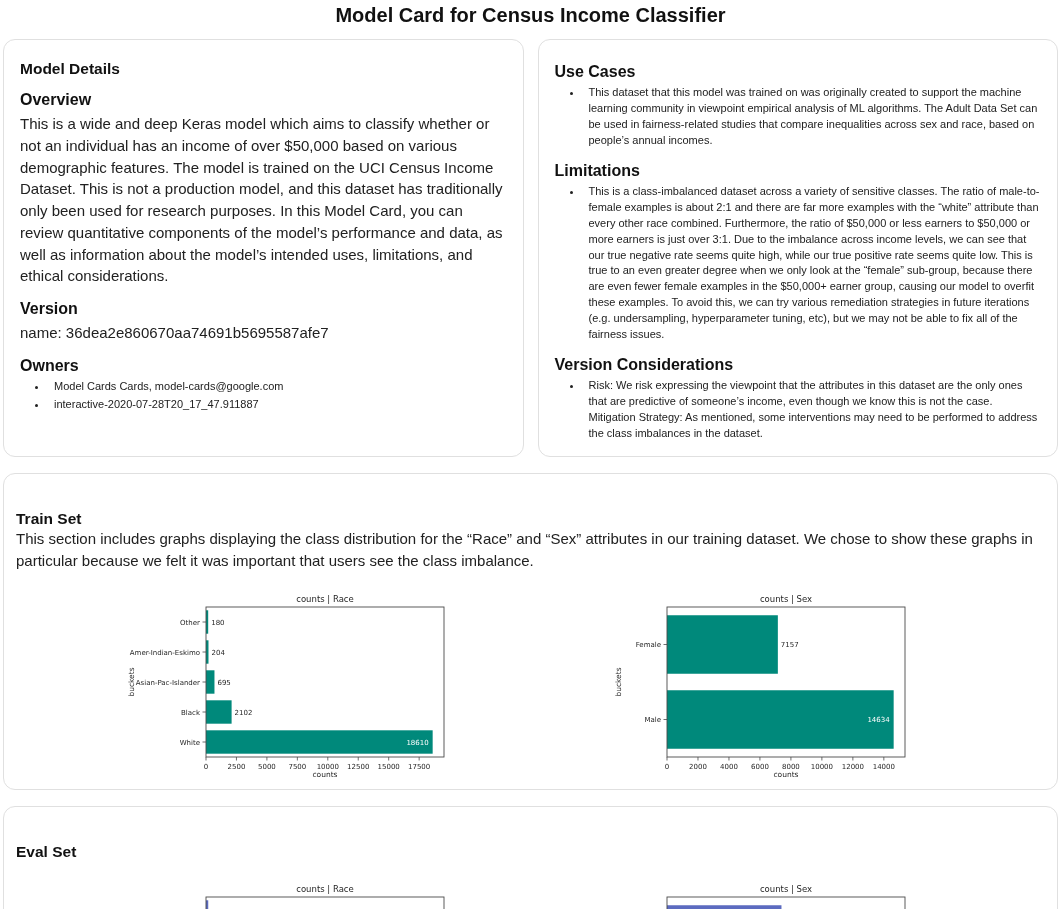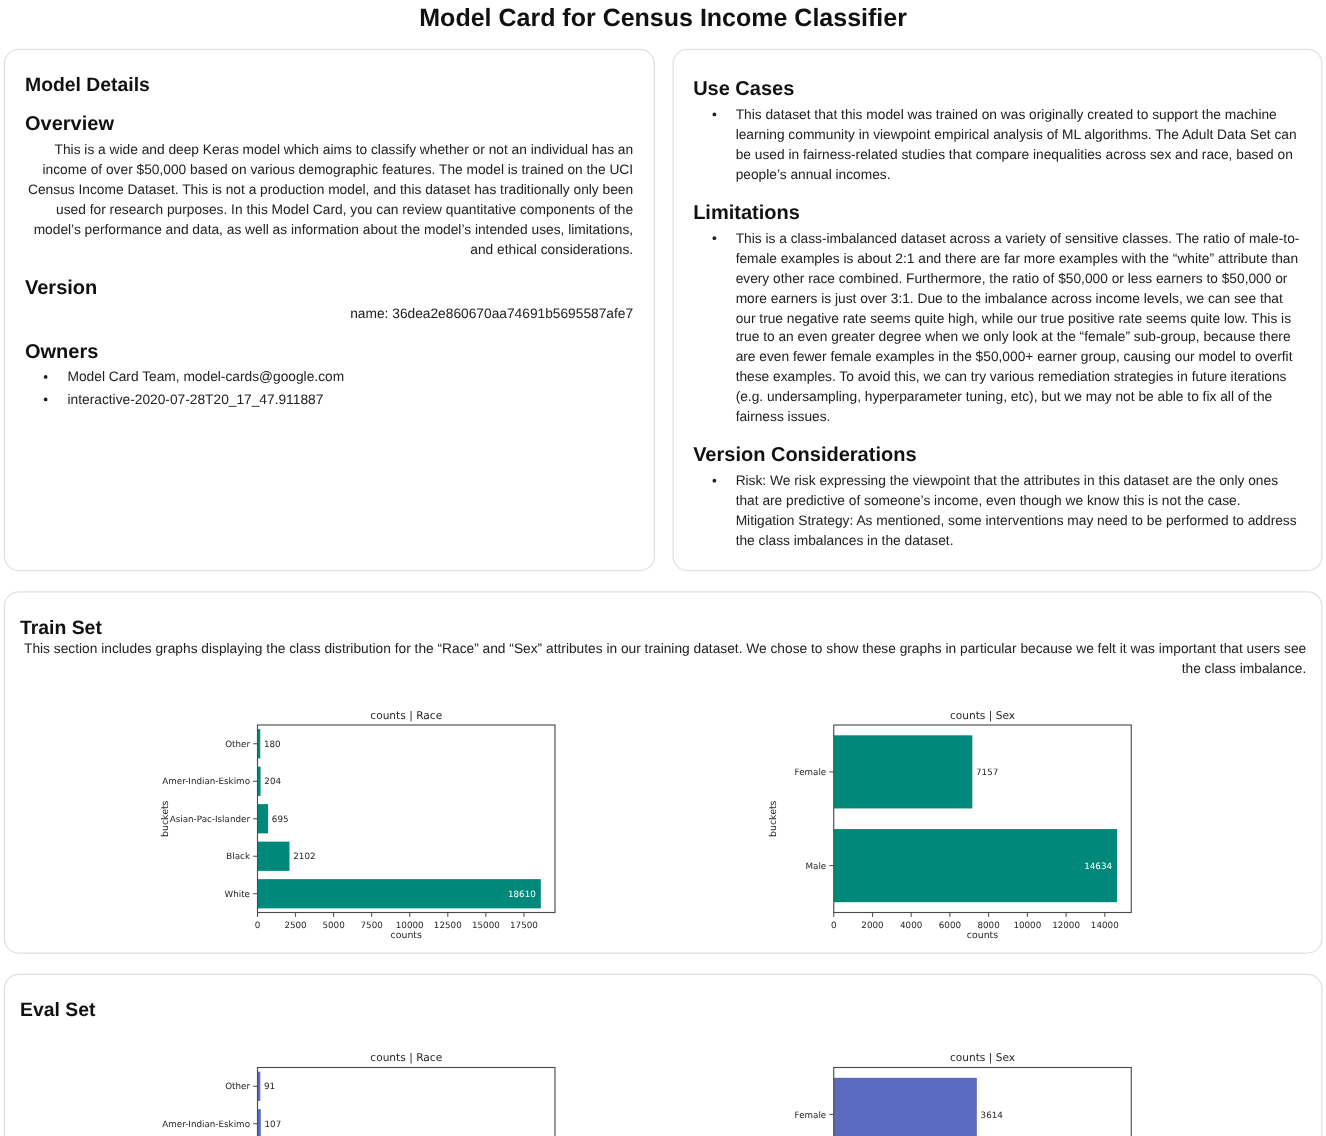--- a/index.html
+++ b/index.html
@@ -26,41 +26,40 @@
     background: #fff;
     border: 1px solid #e0e0e0;
     border-radius: 12px;
   }
   .half-card {
     flex: 1;
     padding: 10px 16px 14px 16px;
   }
   .section-card {
     margin: 16px 3px 0 3px;
-    padding: 10px 12px 8px 12px;
+    padding: 26px 12px 8px 12px;
   }
   .section-card:last-child { margin-bottom: 4px; }
   h2.card-heading {
     font-size: 15.5px;
     font-weight: bold;
     margin: 10px 0 0 0;
     color: #111;
   }
   h3.sub-heading {
     font-size: 16px;
     font-weight: bold;
     margin: 13px 0 4px 0;
     color: #111;
   }
   p.body-text {
-    font-size: 11px;
+    font-size: 15px;
     line-height: 1.45;
     margin: 0;
     color: #212121;
-    text-align: right;
   }
   ul.bullet-list {
     margin: 2px 0 0 0;
     padding-left: 28px;
     list-style-type: disc;
   }
   ul.bullet-list li {
     font-size: 11px;
     line-height: 1.45;
     padding-left: 6px;
@@ -91,21 +90,21 @@
     <h2 class="card-heading">Model Details</h2>
 
     <h3 class="sub-heading">Overview</h3>
     <p class="body-text">This is a wide and deep Keras model which aims to classify whether or not an individual has an income of over $50,000 based on various demographic features. The model is trained on the UCI Census Income Dataset. This is not a production model, and this dataset has traditionally only been used for research purposes. In this Model Card, you can review quantitative components of the model’s performance and data, as well as information about the model’s intended uses, limitations, and ethical considerations.</p>
 
     <h3 class="sub-heading">Version</h3>
     <p class="body-text">name: 36dea2e860670aa74691b5695587afe7</p>
 
     <h3 class="sub-heading">Owners</h3>
     <ul class="bullet-list">
-      <li>Model Card Team, model-cards@google.com</li>
+      <li>Model Cards Cards, model-cards@google.com</li>
     </ul>
 
     <ul class="bullet-list">
       <li>interactive-2020-07-28T20_17_47.911887</li>
     </ul>
   </div>
 
   <div class="card half-card">
 
     <h3 class="sub-heading">Use Cases</h3>

